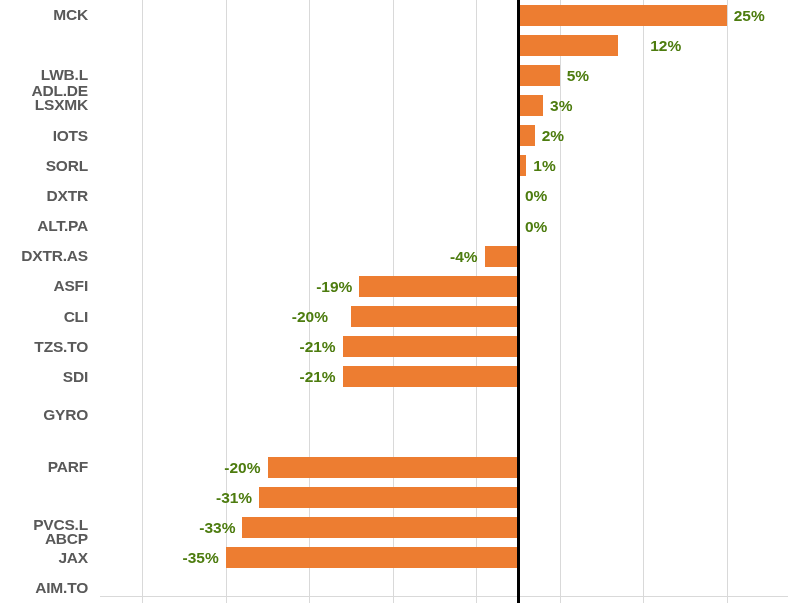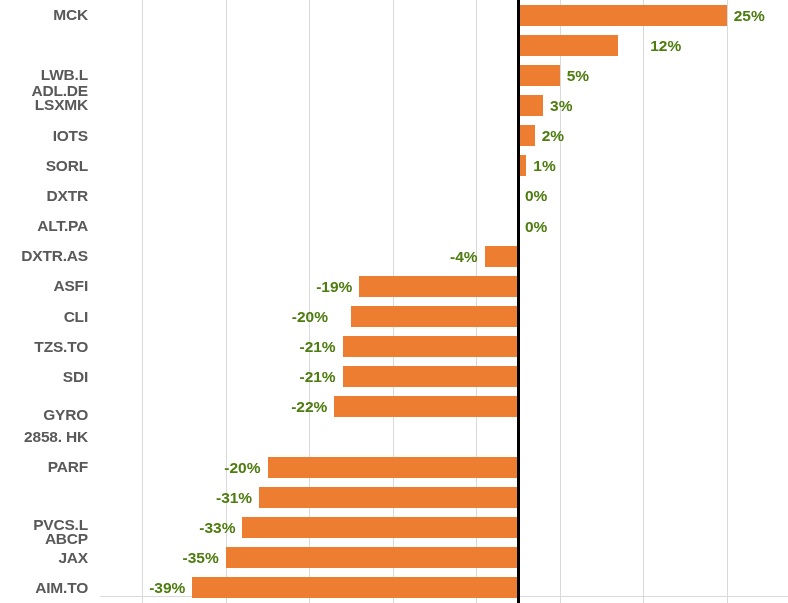--- a/index.html
+++ b/index.html
@@ -141,21 +141,20 @@
       <div class="cat-label" style="top: 120.6px;">IOTS</div>
       <div class="cat-label" style="top: 150.75px;">SORL</div>
       <div class="cat-label" style="top: 180.9px;">DXTR</div>
       <div class="cat-label" style="top: 211.05px;">ALT.PA</div>
       <div class="cat-label" style="top: 241.2px;">DXTR.AS</div>
       <div class="cat-label" style="top: 271.35px;">ASFI</div>
       <div class="cat-label" style="top: 301.5px;">CLI</div>
       <div class="cat-label" style="top: 331.65px;">TZS.TO</div>
       <div class="cat-label" style="top: 361.8px;">SDI</div>
       <div class="cat-label" style="top: 400px;">GYRO</div>
-      <div class="cat-label" style="top: 422.1px;">2858. HK</div>
       <div class="cat-label" style="top: 452.25px;">PARF</div>
       <div class="cat-label" style="top: 511px; margin-top: 13px;">ABCP</div>
       <div class="cat-label" style="top: 510px;">PVCS.L</div>
       <div class="cat-label" style="top: 542.7px;">JAX</div>
       <div class="cat-label" style="top: 572.85px;">AIM.TO</div>
     </div>
 
   <div id="plot-area">
     <div id="gridlines">
         <div class="gridline-v" style="left: 42.25px;"></div>
@@ -214,41 +213,33 @@
           <div class="bar-value-label neg" style="right: 453px;">-20%</div>
         </div>
         <div class="bar-row" style="top: 331.65px;">
           <div class="bar" style="background: rgb(237, 125, 49); left: 242.65px; width: 175.35px;"></div>
           <div class="bar-value-label neg" style="right: 445.35px;">-21%</div>
         </div>
         <div class="bar-row" style="top: 361.8px;">
           <div class="bar" style="background: rgb(237, 125, 49); left: 242.65px; width: 175.35px;"></div>
           <div class="bar-value-label neg" style="right: 445.35px;">-21%</div>
         </div>
-        <div class="bar-row" style="top: 391.95px;">
-          <div class="bar" style="background: rgb(237, 125, 49); left: 234.3px; width: 183.7px;"></div>
-          <div class="bar-value-label neg" style="right: 453.7px;">-22%</div>
-        </div>
         <div class="bar-row" style="top: 452.25px;">
           <div class="bar" style="background: rgb(237, 125, 49); left: 167.5px; width: 250.5px;"></div>
           <div class="bar-value-label neg" style="right: 520.5px;">-20%</div>
         </div>
         <div class="bar-row" style="top: 482.4px;">
           <div class="bar" style="background: rgb(237, 125, 49); left: 159.15px; width: 258.85px;"></div>
           <div class="bar-value-label neg" style="right: 528.85px;">-31%</div>
         </div>
         <div class="bar-row" style="top: 512.55px;">
           <div class="bar" style="background: rgb(237, 125, 49); left: 142.45px; width: 275.55px;"></div>
           <div class="bar-value-label neg" style="right: 545.55px;">-33%</div>
         </div>
         <div class="bar-row" style="top: 542.7px;">
           <div class="bar" style="background: rgb(237, 125, 49); left: 125.75px; width: 292.25px;"></div>
           <div class="bar-value-label neg" style="right: 562.25px;">-35%</div>
         </div>
-        <div class="bar-row" style="top: 572.85px;">
-          <div class="bar" style="background: rgb(237, 125, 49); left: 92.35px; width: 325.65px;"></div>
-          <div class="bar-value-label neg" style="right: 595.65px;">-39%</div>
-        </div>
       </div>
     <div id="zero-axis" style="left: 417px;"></div>
   </div>
 
 </div>
 
 </body></html>

